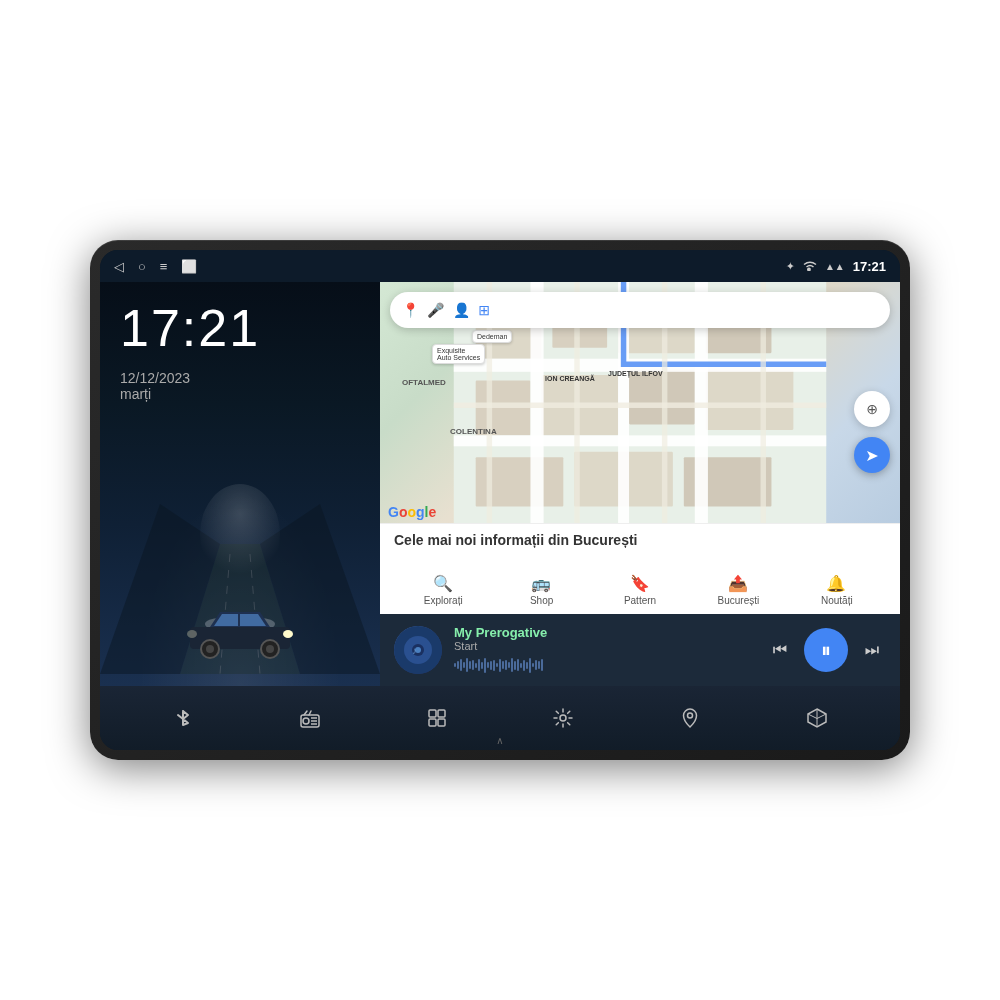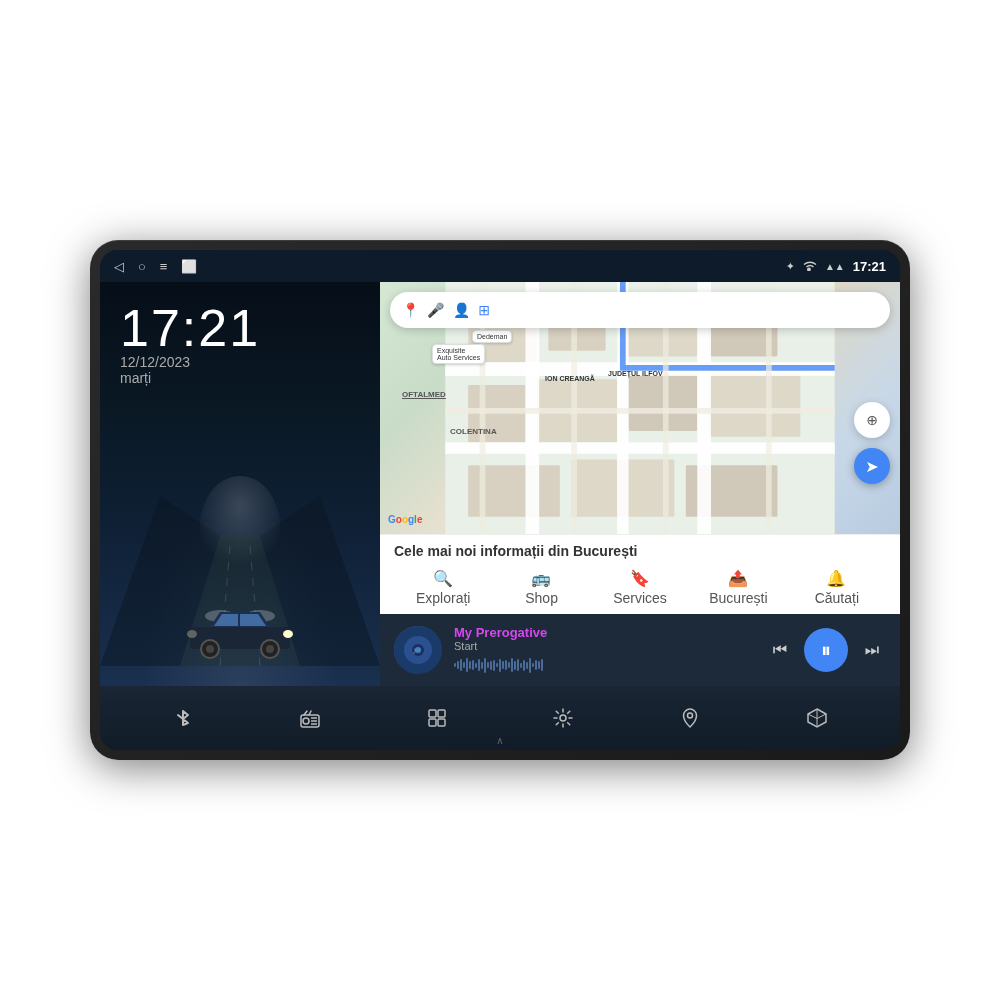--- a/index.html
+++ b/index.html
@@ -98,21 +98,21 @@
       font-size: 52px;
       font-weight: 300;
       color: #ffffff;
       letter-spacing: 2px;
       line-height: 1;
     }
 
     .clock-date {
       font-size: 14px;
       color: #aaaaaa;
-      margin-top: 0;
+      margin-top: 16px;
     }
 
     .clock-day {
       font-size: 14px;
       color: #aaaaaa;
     }
 
     .car-image-area {
       flex: 1;
       position: relative;
@@ -218,23 +218,23 @@
       display: flex;
       align-items: center;
       justify-content: center;
       box-shadow: 0 2px 8px rgba(0,0,0,0.2);
       z-index: 10;
       cursor: pointer;
     }
 
     .google-logo {
       position: absolute;
-      bottom: 9px;
+      bottom: 3px;
       left: 8px;
-      font-size: 10px;
+      font-size: 14px;
       font-weight: 700;
       z-index: 10;
       margin-top: 32px;
     }
 
     .google-logo span:nth-child(1) { color: #4285f4; }
     .google-logo span:nth-child(2) { color: #ea4335; }
     .google-logo span:nth-child(3) { color: #fbbc05; }
     .google-logo span:nth-child(4) { color: #4285f4; }
     .google-logo span:nth-child(5) { color: #34a853; }
@@ -244,21 +244,21 @@
     .info-bar {
       background: #fff;
       padding: 8px 14px 4px;
       border-top: 1px solid #eee;
     }
 
     .info-title {
       font-size: 14px;
       font-weight: 600;
       color: #333;
-      margin-bottom: 6px;
+      margin-bottom: 22px;
     }
 
     .info-tabs {
       display: flex;
       gap: 0;
     }
 
     .info-tab {
       flex: 1;
       display: flex;
@@ -268,21 +268,21 @@
       padding: 4px 0;
       cursor: pointer;
     }
 
     .info-tab-icon {
       font-size: 16px;
       color: #1a73e8;
     }
 
     .info-tab-label {
-      font-size: 14px;
+      font-size: 10px;
       color: #555;
       text-align: center;
     }
 
     
     .music-player {
       background: #1c2a3a;
       height: 72px;
       display: flex;
       align-items: center;
@@ -303,21 +303,21 @@
       overflow: hidden;
     }
 
     .music-info {
       flex: 1;
     }
 
     .music-title {
       font-size: 13px;
       font-weight: 600;
-      color: #d946ef;
+      color: #86efac;
     }
 
     .music-subtitle {
       font-size: 11px;
       color: #aaa;
     }
 
     .music-waveform {
       display: flex;
       align-items: center;
@@ -537,21 +537,21 @@
             <rect x="30" y="0" width="5" height="220" fill="#f0ece0" opacity="0.7"></rect>
             <rect x="110" y="0" width="5" height="220" fill="#f0ece0" opacity="0.7"></rect>
             <rect x="190" y="0" width="5" height="220" fill="#f0ece0" opacity="0.7"></rect>
             <rect x="280" y="0" width="5" height="220" fill="#f0ece0" opacity="0.7"></rect>
           </svg>
 
           <span class="map-label" style="top:38px;left:22px;">Pattern Media</span>
           <span class="map-label" style="top:34px;left:88px;">Carrefour</span>
           <span class="map-label" style="top:30px;left:155px;">Dragonul Roșu</span>
           <span class="map-label" style="top:28px;left:228px;">Mega Shop</span>
-          <span class="map-label" style="top:108px;left:22px;text-decoration:underline;">OFTALMED</span>
+          <span class="map-label" style="top:96px;left:22px;">OFTALMED</span>
           <span class="map-label" style="top:93px;left:165px;font-size:7px;color:#333;">ION CREANGĂ</span>
           <span class="map-label" style="top:88px;left:228px;font-size:7px;color:#333;">JUDEȚUL ILFOV</span>
           <span class="map-label" style="top:145px;left:70px;font-size:8px;color:#555;">COLENTINA</span>
 
           <div class="map-poi" style="top:48px;left:92px;">Dedeman</div>
           <div class="map-poi" style="top:62px;left:52px;">Exquisite<br>Auto Services</div>
 
           <div class="map-search-bar">
             <span style="color:#4285f4;font-size:14px;">📍</span>
             <div class="map-search-icons">
@@ -580,29 +580,29 @@
             <div class="info-tab">
               <span class="info-tab-icon">🔍</span>
               <span class="info-tab-label">Explorați</span>
             </div>
             <div class="info-tab">
               <span class="info-tab-icon">🚌</span>
               <span class="info-tab-label">Shop</span>
             </div>
             <div class="info-tab">
               <span class="info-tab-icon">🔖</span>
-              <span class="info-tab-label">Services</span>
+              <span class="info-tab-label">Pattern</span>
             </div>
             <div class="info-tab">
               <span class="info-tab-icon">📤</span>
               <span class="info-tab-label">București</span>
             </div>
             <div class="info-tab">
               <span class="info-tab-icon">🔔</span>
-              <span class="info-tab-label">Căutați</span>
+              <span class="info-tab-label">Noutăți</span>
             </div>
           </div>
         </div>
 
         <div class="music-player">
           <div class="music-album-art">
             <svg viewBox="0 0 48 48" width="48" height="48">
               <circle cx="24" cy="24" r="24" fill="#1a3a6a"></circle>
               <circle cx="24" cy="24" r="14" fill="#2a5090"></circle>
               <circle cx="24" cy="24" r="6" fill="#1a3060"></circle>

